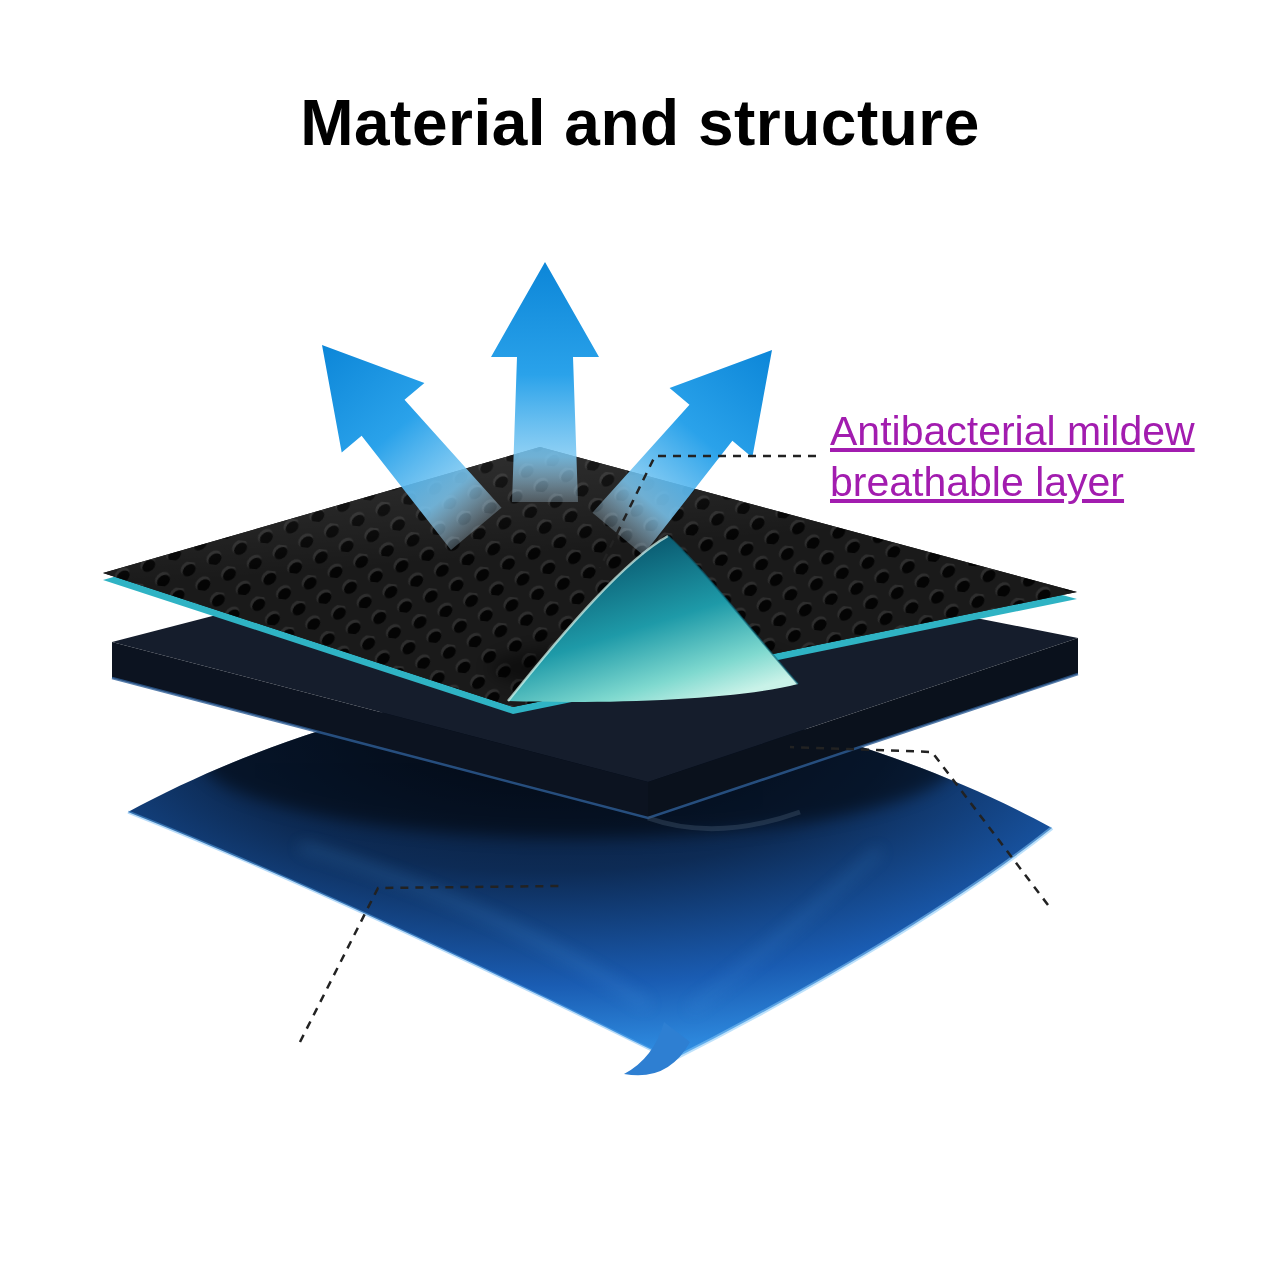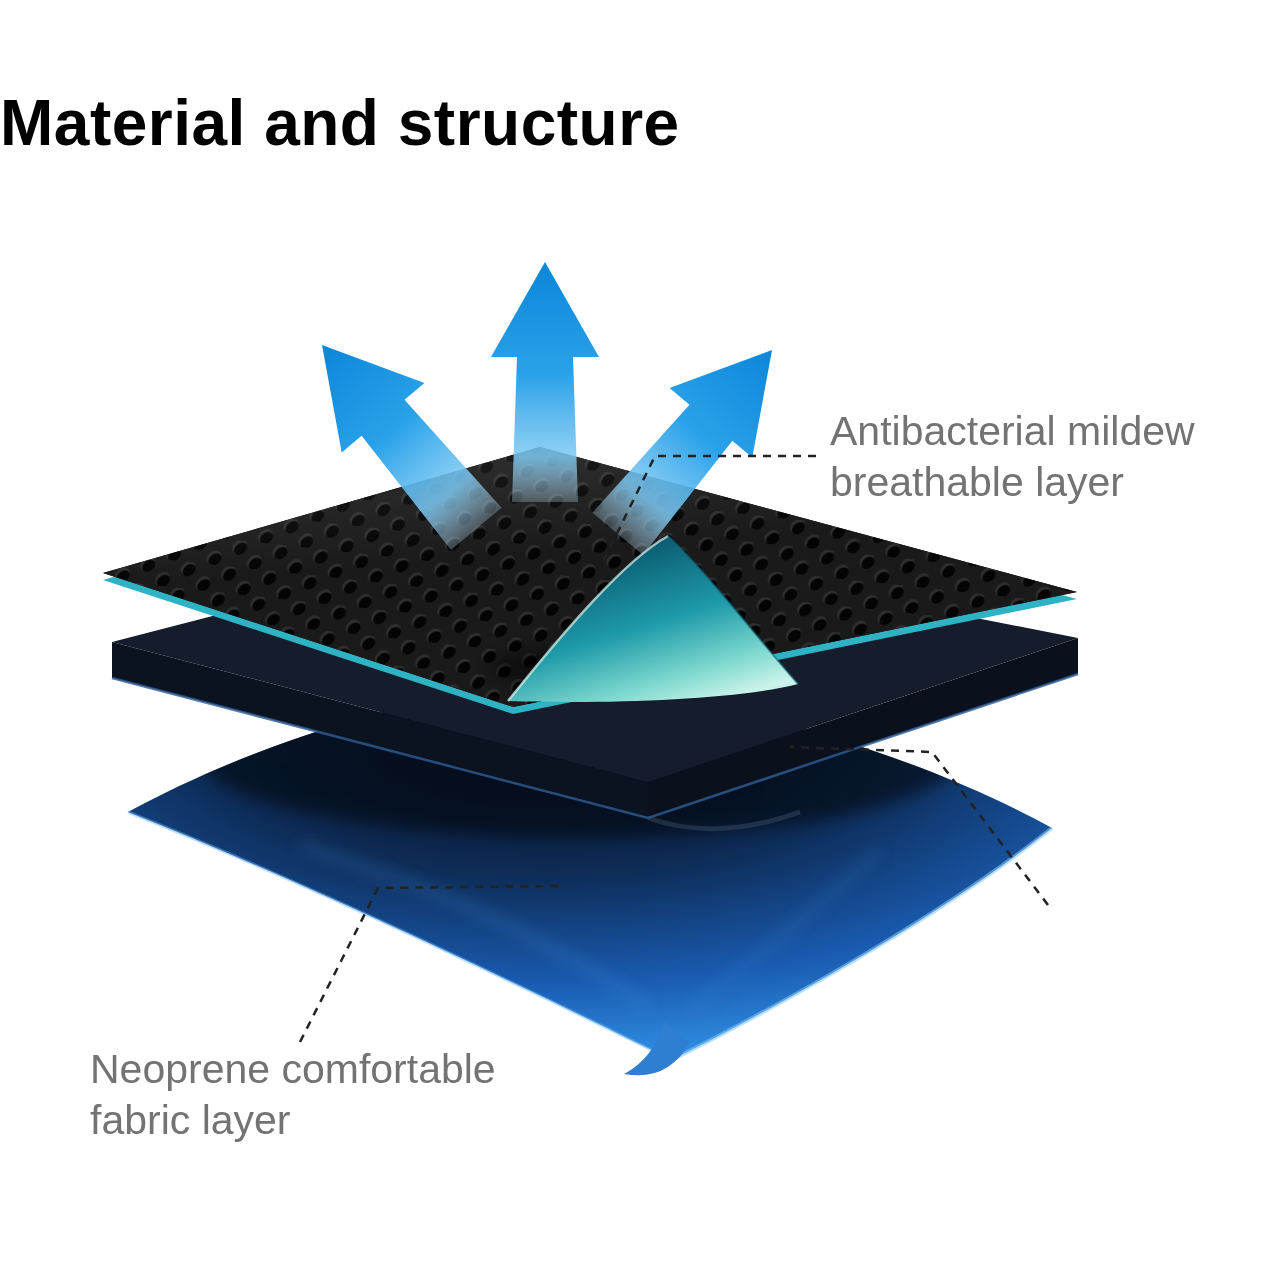--- a/index.html
+++ b/index.html
@@ -1,19 +1,19 @@
 <!DOCTYPE html>
 <html><head>
 <meta charset="utf-8">
 <style>
   html,body{margin:0;padding:0;}
   body{width:1280px;height:1280px;background:#ffffff;font-family:"Liberation Sans",sans-serif;position:relative;overflow:hidden;}
   .stage{position:absolute;inset:0;width:1280px;height:1280px;}
-  .title{position:absolute;top:86px;left:0;width:100%;text-align:left;font-size:64px;font-weight:700;color:#000;letter-spacing:0.5px;}
-  .label{position:absolute;font-size:41px;line-height:1.24;color:#737373;white-space:pre-line;}
+  .title{position:absolute;top:86px;left:0;width:100%;text-align:center;font-size:64px;font-weight:700;color:#000;letter-spacing:0.5px;}
+  .label{position:absolute;font-size:41px;line-height:1.24;color:#a21caf;white-space:pre-line;text-decoration:underline;}
   .label-breathable{left:830px;top:406px;}
   .label-foam{left:892px;top:913px;}
   .label-neoprene{left:90px;top:1044px;}
   svg.diagram{position:absolute;left:0;top:0;display:block;}
 </style>
 </head>
 <body>
 
 <div class="stage">
 
@@ -104,15 +104,13 @@
     <g fill="none" stroke="#222222" stroke-width="2.5" stroke-dasharray="8 7">
       <polyline points="816,456 655,456 600,568"></polyline>
       <polyline points="1048,905 932,752 790,747"></polyline>
       <polyline points="300,1042 378,888 560,886"></polyline>
     </g>
   </svg>
 
   <div class="title">Material and structure</div>
   <div class="label label-breathable">Antibacterial mildew
 breathable layer</div>
-  <div class="label label-neoprene">Neoprene comfortable
-fabric layer</div>
 </div>
 
 </body></html>

